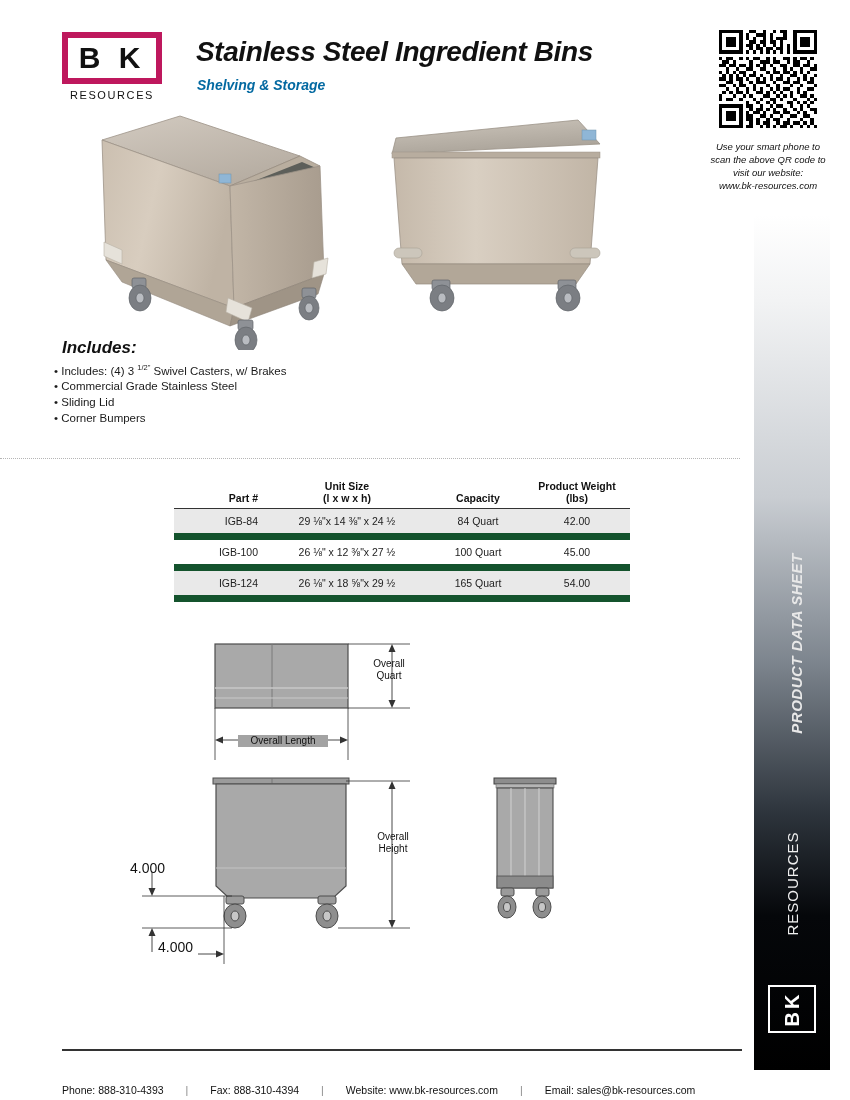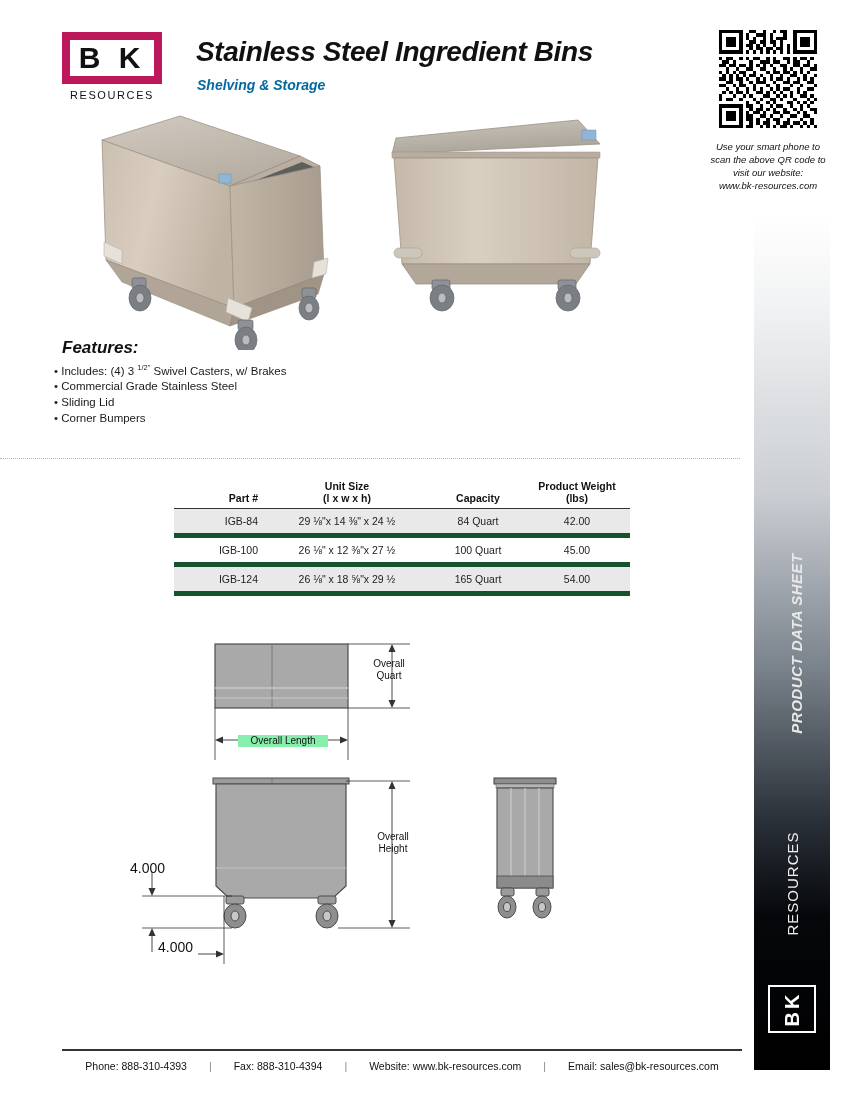--- a/index.html
+++ b/index.html
@@ -7,21 +7,21 @@
     width:850px; height:1100px; position:relative;
     background:#ffffff;
     font-family:"Liberation Sans", sans-serif;
     overflow:hidden;
   }
 
   
   .logo-box {
     position:absolute; left:62px; top:32px;
     width:100px; height:52px;
-    border:8px solid #be185d;
+    border:6px solid #be185d;
     display:flex; align-items:center; justify-content:center;
   }
   .logo-box span {
     font-size:30px; font-weight:bold; letter-spacing:5px;
     color:#111; font-family:"Liberation Sans", sans-serif;
   }
   .logo-sub {
     position:absolute; left:62px; top:89px; width:100px;
     text-align:center; font-size:11px; letter-spacing:1.6px;
     color:#111;
@@ -73,41 +73,41 @@
     border-collapse:collapse;
   }
   .spec-table th {
     font-size:10.5px; font-weight:bold; color:#111;
     padding:2px 4px 4px 4px; vertical-align:bottom;
     border-bottom:1.6px solid #333;
   }
   .spec-table th .l2 { display:block; }
   .spec-table td {
     font-size:10.5px; color:#222; padding:6px 4px;
-    border-bottom:5px solid #14532d;
+    border-bottom:7px solid #14532d;
   }
   .spec-table tbody tr:nth-child(odd) td { background:#e9e9e9; }
   .spec-table tbody tr:nth-child(even) td { background:#ffffff; }
   .col-part   { text-align:right; width:88px; }
   .col-size   { text-align:center; width:170px; }
   .col-cap    { text-align:center; width:92px; }
   .col-weight { text-align:center; width:106px; }
 
   
   .diagram { position:absolute; }
   #diagram-top  { left:120px; top:628px; width:300px; height:140px; }
   #diagram-side { left:120px; top:768px; width:300px; height:200px; }
   #diagram-end  { left:470px; top:770px; width:110px; height:180px; }
 
   .dim-label {
     position:absolute; font-size:10px; color:#111;
     text-align:center; line-height:12px;
   }
   #label-width  { left:366px; top:658px; width:46px; }
-  #label-length { left:238px; top:735px; width:90px; background:#86efac; }
+  #label-length { left:238px; top:735px; width:90px; background:#a3a3a3; }
   #label-height { left:370px; top:831px; width:46px; }
   #label-4a { left:130px; top:862px; width:60px; font-size:14px; text-align:left; }
   #label-4b { left:158px; top:941px; width:60px; font-size:14px; text-align:left; }
 
   
   .sidebar {
     position:absolute; left:754px; top:215px;
     width:76px; height:855px;
     background:linear-gradient(to bottom, #ffffff 0%, #f2f3f4 10%,
                #c9cdd2 33%, #7e868f 52%, #2d343c 70%, #05070a 82%, #000000 100%);
@@ -134,22 +134,22 @@
   .sidebar-logo span {
     font-size:20px; font-weight:bold; letter-spacing:3px; color:#fff;
   }
 
   
   .footer-rule {
     position:absolute; left:62px; top:1049px; width:680px;
     border-top:2px solid #333;
   }
   .footer {
-    position:absolute; left:62px; top:1060px; width:680px;
-    display:flex; align-items:center; justify-content:center;
+    position:absolute; left:62px; top:1084px; width:680px;
+    display:flex; align-items:center; 
     font-size:10.5px; color:#111;
   }
   .footer .sep { padding:0 22px; color:#888; }
 </style>
 </head>
 <body>
 
 <div class="logo-box">
   <span>B K</span>
 </div>
@@ -485,21 +485,21 @@
       <ellipse cx="70" cy="190" rx="4" ry="5" fill="#b9bcc1"></ellipse>
       <rect x="186" y="172" width="18" height="10" rx="2" fill="#8e9196"></rect>
       <ellipse cx="196" cy="190" rx="12" ry="13" fill="#7b7e83"></ellipse>
       <ellipse cx="196" cy="190" rx="4" ry="5" fill="#b9bcc1"></ellipse>
     </g>
 
     <rect x="210" y="22" width="14" height="10" fill="#8fb6d6" stroke="#6f93ad" stroke-width="0.5"></rect>
   </svg>
 </div>
 
-<div class="features-head">Features:</div>
+<div class="features-head">Includes:</div>
 <ul class="features-list">
   <li>
     <span>• Includes: (4) 3 </span><span class="sup">1/2"</span><span> Swivel Casters, w/ Brakes</span>
   </li>
   <li>
     <span>• Commercial Grade Stainless Steel</span>
   </li>
   <li>
     <span>• Sliding Lid</span>
   </li>

